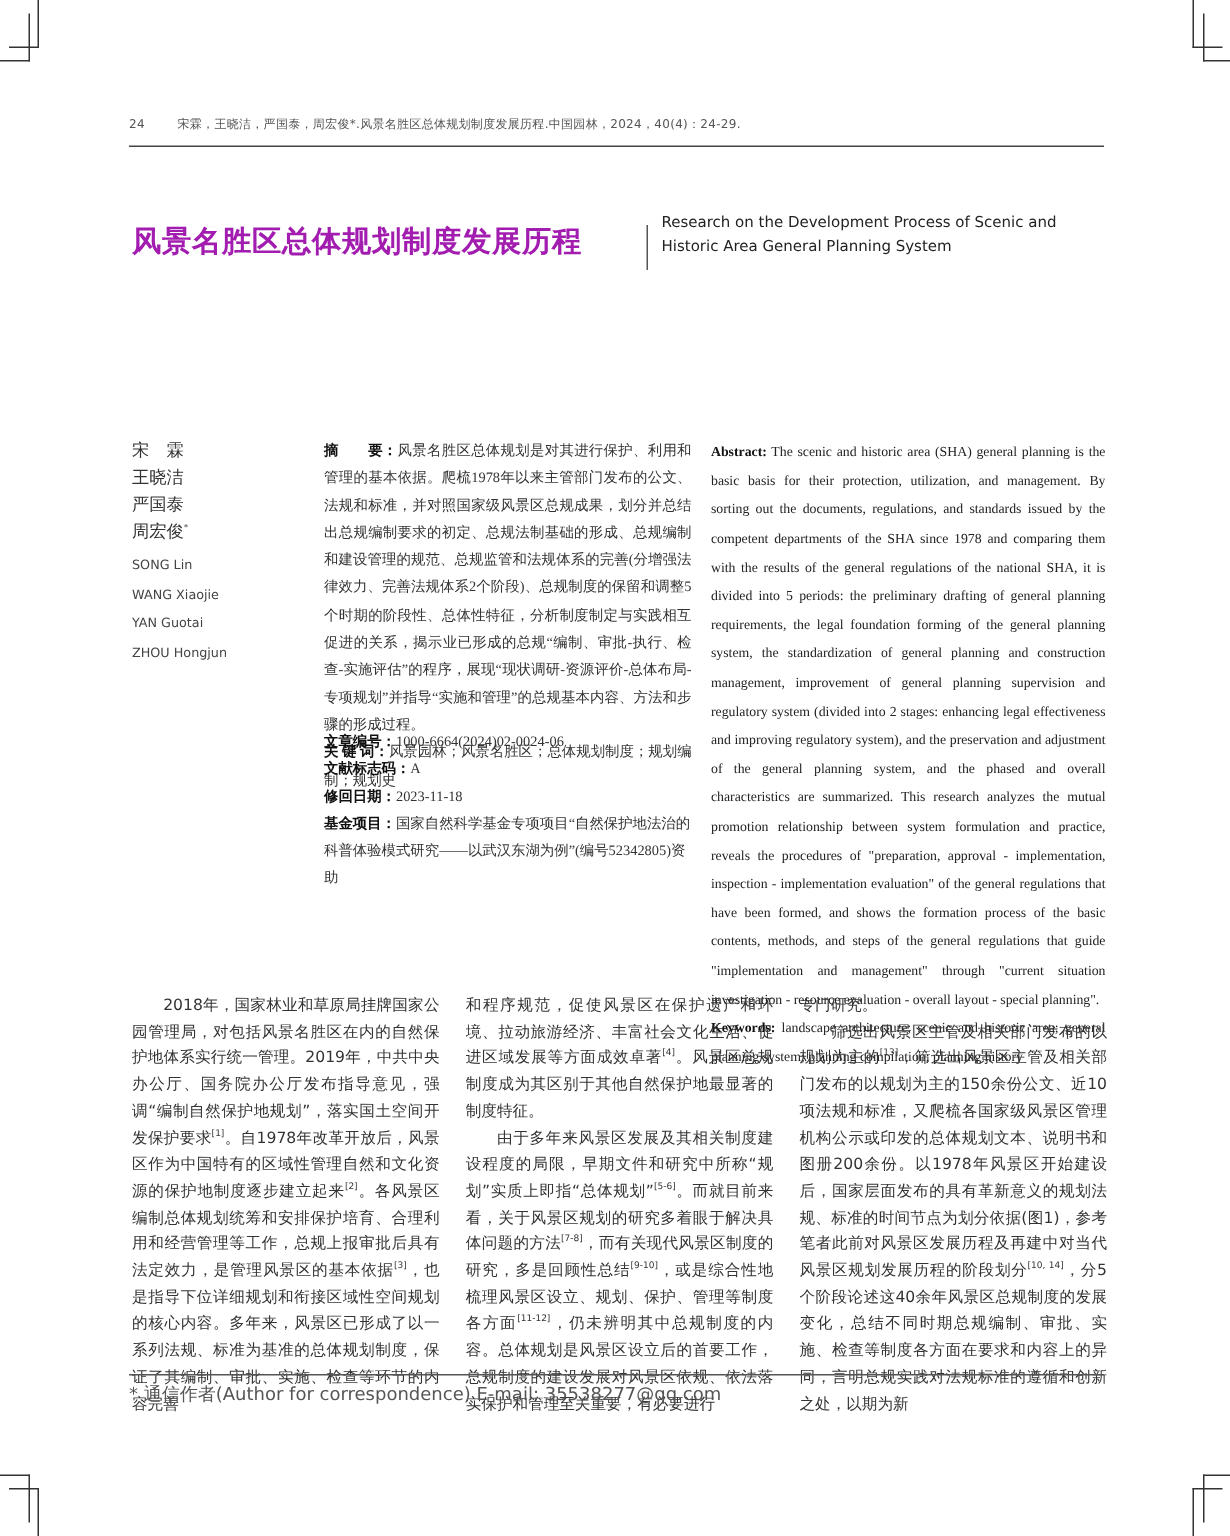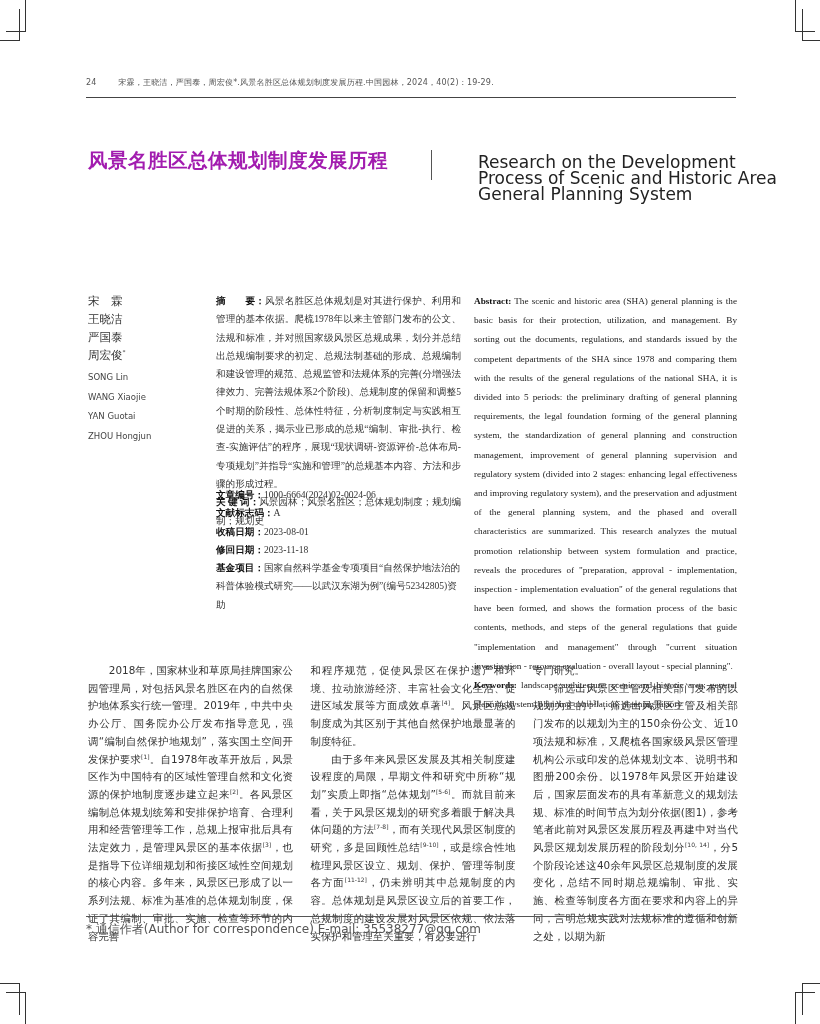--- a/index.html
+++ b/index.html
@@ -7,21 +7,21 @@
   .crop { position: absolute; background: #333; }
   .sans { font-family: "DejaVu Sans", "Liberation Sans", sans-serif; }
   .serif { font-family: "Liberation Serif", "DejaVu Serif", serif; }
 
   .running-head { position: absolute; left: 86px; top: 77px; font-size: 8px; color: #555; white-space: nowrap; letter-spacing: 0.2px; }
   .running-head .pg { margin-right: 19px; }
   .head-rule { position: absolute; left: 86px; top: 97px; width: 650px; height: 1px; background: #444; }
 
   .title-cn { position: absolute; left: 88px; top: 147px; font-size: 19.5px; font-weight: bold; color: #a21caf; letter-spacing: 0.5px; white-space: nowrap; }
   .title-sep { position: absolute; left: 431px; top: 150px; width: 1px; height: 30px; background: #555; }
-  .title-en { position: absolute; left: 441px; top: 154px; font-size: 17px; line-height: 16px; color: #222; width: 300px; margin-left: 37px; }
+  .title-en { position: absolute; left: 441px; top: 141px; font-size: 10px; line-height: 16px; color: #222; width: 300px; }
 
   .authors-cn { position: absolute; left: 88px; top: 292px; font-size: 11.5px; line-height: 18px; color: #333; }
   .authors-en { position: absolute; left: 88px; top: 368px; font-size: 8.5px; line-height: 19.5px; color: #444; }
 
   .abstract-cn { position: absolute; left: 216px; top: 292px; width: 245px; font-size: 9.6px; line-height: 18.3px; color: #333; text-align: justify; }
   .abstract-cn .lbl { font-weight: bold; color: #111; }
   .meta-cn { position: absolute; left: 216px; top: 486px; width: 250px; font-size: 9.6px; line-height: 18.3px; color: #333; }
   .meta-cn .lbl { font-weight: bold; color: #111; }
 
   .abstract-en { position: absolute; left: 474px; top: 292px; width: 263px; font-size: 9.2px; line-height: 19.2px; color: #222; text-align: justify; }
@@ -51,21 +51,21 @@
 <div class="crop" style="left:19px;top:983px;width:1px;height:32px;"></div>
 <div class="crop" style="left:6px;top:992px;width:20px;height:1px;"></div>
 <div class="crop" style="left:25px;top:992px;width:1px;height:32px;"></div>
 <div class="crop" style="left:802px;top:983px;width:18px;height:1px;"></div>
 <div class="crop" style="left:802px;top:983px;width:1px;height:32px;"></div>
 <div class="crop" style="left:795px;top:992px;width:20px;height:1px;"></div>
 <div class="crop" style="left:795px;top:992px;width:1px;height:32px;"></div>
 
 <div class="running-head sans">
   <span class="pg">24</span>
-  <span>宋霖，王晓洁，严国泰，周宏俊*.风景名胜区总体规划制度发展历程.中国园林，2024，40(2)：19-29.</span>
+  <span>宋霖，王晓洁，严国泰，周宏俊*.风景名胜区总体规划制度发展历程.中国园林，2024，40(4)：24-29.</span>
 </div>
 <div class="head-rule"></div>
 
 <div class="title-cn sans">风景名胜区总体规划制度发展历程</div>
 <div class="title-sep"></div>
 <div class="title-en sans">Research on the Development Process of Scenic and Historic Area General Planning System</div>
 
 <div class="authors-cn serif">
   <div>宋　霖</div>
   <div>王晓洁</div>
@@ -80,21 +80,20 @@
 </div>
 
 <div class="abstract-cn serif">
   <span class="lbl">摘　　要：</span><span>风景名胜区总体规划是对其进行保护、利用和管理的基本依据。爬梳1978年以来主管部门发布的公文、法规和标准，并对照国家级风景区总规成果，划分并总结出总规编制要求的初定、总规法制基础的形成、总规编制和建设管理的规范、总规监管和法规体系的完善(分增强法律效力、完善法规体系2个阶段)、总规制度的保留和调整5个时期的阶段性、总体性特征，分析制度制定与实践相互促进的关系，揭示业已形成的总规“编制、审批-执行、检查-实施评估”的程序，展现“现状调研-资源评价-总体布局-专项规划”并指导“实施和管理”的总规基本内容、方法和步骤的形成过程。</span><br>
   <span class="lbl">关 键 词：</span><span>风景园林；风景名胜区；总体规划制度；规划编制；规划史</span>
 </div>
 
 <div class="meta-cn serif">
   <div><span class="lbl">文章编号：</span><span>1000-6664(2024)02-0024-06</span></div>
   <div><span class="lbl">文献标志码：</span><span>A</span></div>
-  <div><span class="lbl">收稿日期：</span><span>2023-08-01</span></div>
   <div><span class="lbl">修回日期：</span><span>2023-11-18</span></div>
   <div><span class="lbl">基金项目：</span><span>国家自然科学基金专项项目“自然保护地法治的科普体验模式研究——以武汉东湖为例”(编号52342805)资助</span></div>
 </div>
 
 <div class="abstract-en serif">
   <span class="lbl">Abstract:</span> <span>The scenic and historic area (SHA) general planning is the basic basis for their protection, utilization, and management. By sorting out the documents, regulations, and standards issued by the competent departments of the SHA since 1978 and comparing them with the results of the general regulations of the national SHA, it is divided into 5 periods: the preliminary drafting of general planning requirements, the legal foundation forming of the general planning system, the standardization of general planning and construction management, improvement of general planning supervision and regulatory system (divided into 2 stages: enhancing legal effectiveness and improving regulatory system), and the preservation and adjustment of the general planning system, and the phased and overall characteristics are summarized. This research analyzes the mutual promotion relationship between system formulation and practice, reveals the procedures of "preparation, approval - implementation, inspection - implementation evaluation" of the general regulations that have been formed, and shows the formation process of the basic contents, methods, and steps of the general regulations that guide "implementation and management" through "current situation investigation - resource evaluation - overall layout - special planning".</span><br>
   <span class="lbl">Keywords:</span> <span>landscape architecture; scenic and historic area; general planning system; planning compilation; planning history</span>
 </div>
 
 <div class="body-cols sans">

